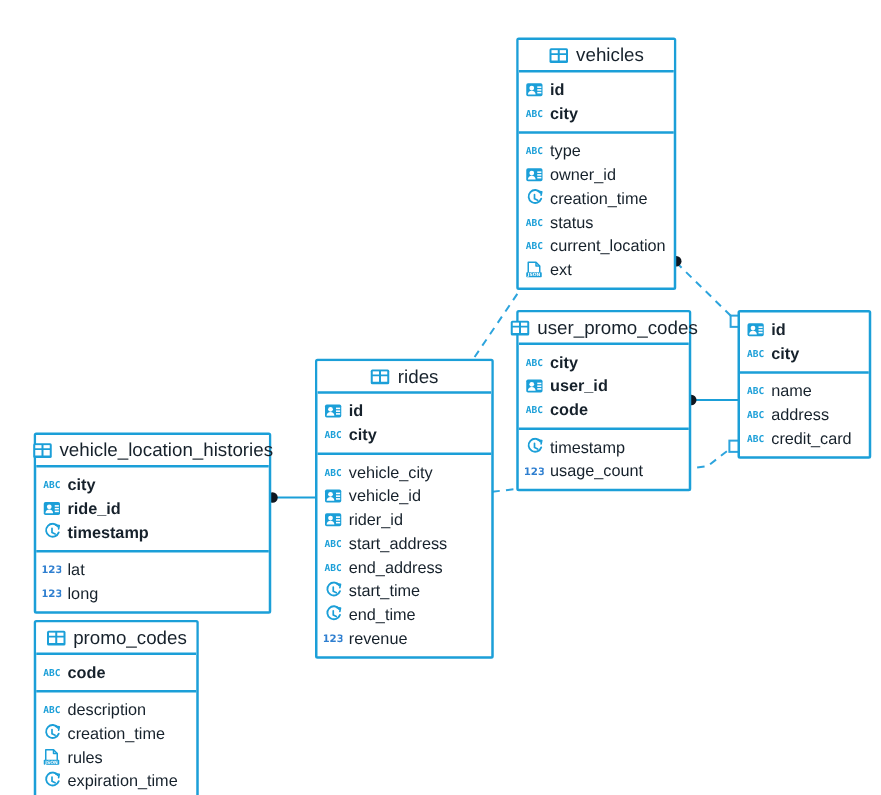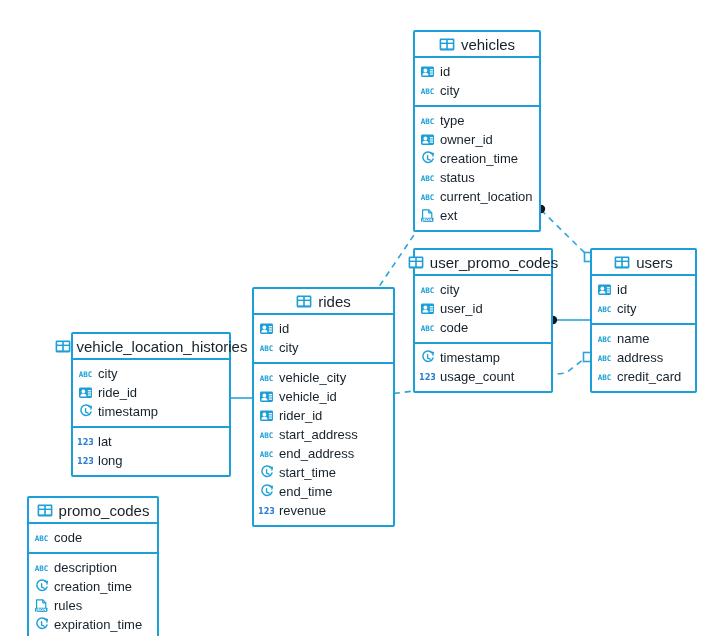--- a/index.html
+++ b/index.html
@@ -39,21 +39,21 @@
   .tbl-section.pk{border-bottom:2px solid #1b9fd8;}
   .row{
     display:flex;align-items:center;
     gap:5px;
     height:19px;
     padding:0 6px 0 5px;
     font-size:13px;
     color:#16212b;
     white-space:nowrap;
   }
-  .row.bold .label{font-weight:normal;}
+  .row.bold .label{font-weight:bold;}
   .label{line-height:1;}
 
   
   .ic{
     flex:0 0 auto;
     width:15px;height:15px;
     display:inline-block;
     position:relative;
   }
   .ic svg{display:block;width:15px;height:15px;}
@@ -254,32 +254,20 @@
             <span class="ic">
               <svg viewBox="0 0 15 15">
                 <text x="7.5" y="10.8" text-anchor="middle" font-family="DejaVu Sans, sans-serif" font-size="8.2" font-weight="bold" fill="#2f7fd0">123</text>
               </svg>
             </span>
             <span class="label">usage_count</span>
           </div>
         </div>
       </div>
       <div class="table" style="left: 590px; top: 248px; width: 107px;">
-        <div class="tbl-header">
-          <span class="tbl-ic">
-            <svg viewBox="0 0 16 13">
-              <rect x="0.6" y="0.6" width="14.8" height="11.8" rx="1.3" fill="#1b9fd8"></rect>
-              <rect x="2.2" y="2.1" width="5.0" height="2.5" fill="#ffffff"></rect>
-              <rect x="8.8" y="2.1" width="5.0" height="2.5" fill="#ffffff"></rect>
-              <rect x="2.2" y="6.0" width="5.0" height="4.4" fill="#ffffff"></rect>
-              <rect x="8.8" y="6.0" width="5.0" height="4.4" fill="#ffffff"></rect>
-            </svg>
-          </span>
-          <span>users</span>
-        </div>
         <div class="tbl-section pk">
           <div class="row bold">
             <span class="ic">
               <svg viewBox="0 0 15 15">
                 <rect x="1" y="2.5" width="13" height="10.5" rx="1.4" fill="#1b9fd8"></rect>
                 <circle cx="5.4" cy="6.4" r="1.9" fill="#ffffff"></circle>
                 <path d="M2.3 11.6c0-1.9 1.4-3 3.1-3s3.1 1.1 3.1 3z" fill="#ffffff"></path>
                 <rect x="9.8" y="5.1" width="3.3" height="1.25" fill="#ffffff"></rect>
                 <rect x="9.8" y="7.3" width="3.3" height="1.25" fill="#ffffff"></rect>
                 <rect x="9.8" y="9.5" width="3.3" height="1.25" fill="#ffffff"></rect>
@@ -433,21 +421,21 @@
           <div class="row">
             <span class="ic">
               <svg viewBox="0 0 15 15">
                 <text x="7.5" y="10.8" text-anchor="middle" font-family="DejaVu Sans, sans-serif" font-size="8.2" font-weight="bold" fill="#2f7fd0">123</text>
               </svg>
             </span>
             <span class="label">revenue</span>
           </div>
         </div>
       </div>
-      <div class="table" style="left: 27px; top: 332px; width: 160px; margin-left: 44px;">
+      <div class="table" style="left: 27px; top: 346px; width: 190px;">
         <div class="tbl-header">
           <span class="tbl-ic">
             <svg viewBox="0 0 16 13">
               <rect x="0.6" y="0.6" width="14.8" height="11.8" rx="1.3" fill="#1b9fd8"></rect>
               <rect x="2.2" y="2.1" width="5.0" height="2.5" fill="#ffffff"></rect>
               <rect x="8.8" y="2.1" width="5.0" height="2.5" fill="#ffffff"></rect>
               <rect x="2.2" y="6.0" width="5.0" height="4.4" fill="#ffffff"></rect>
               <rect x="8.8" y="6.0" width="5.0" height="4.4" fill="#ffffff"></rect>
             </svg>
           </span>

